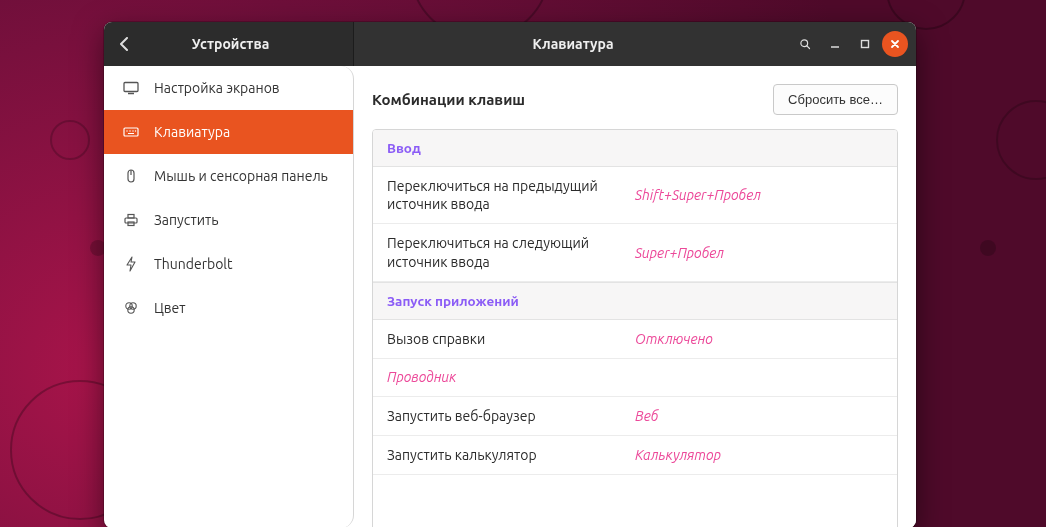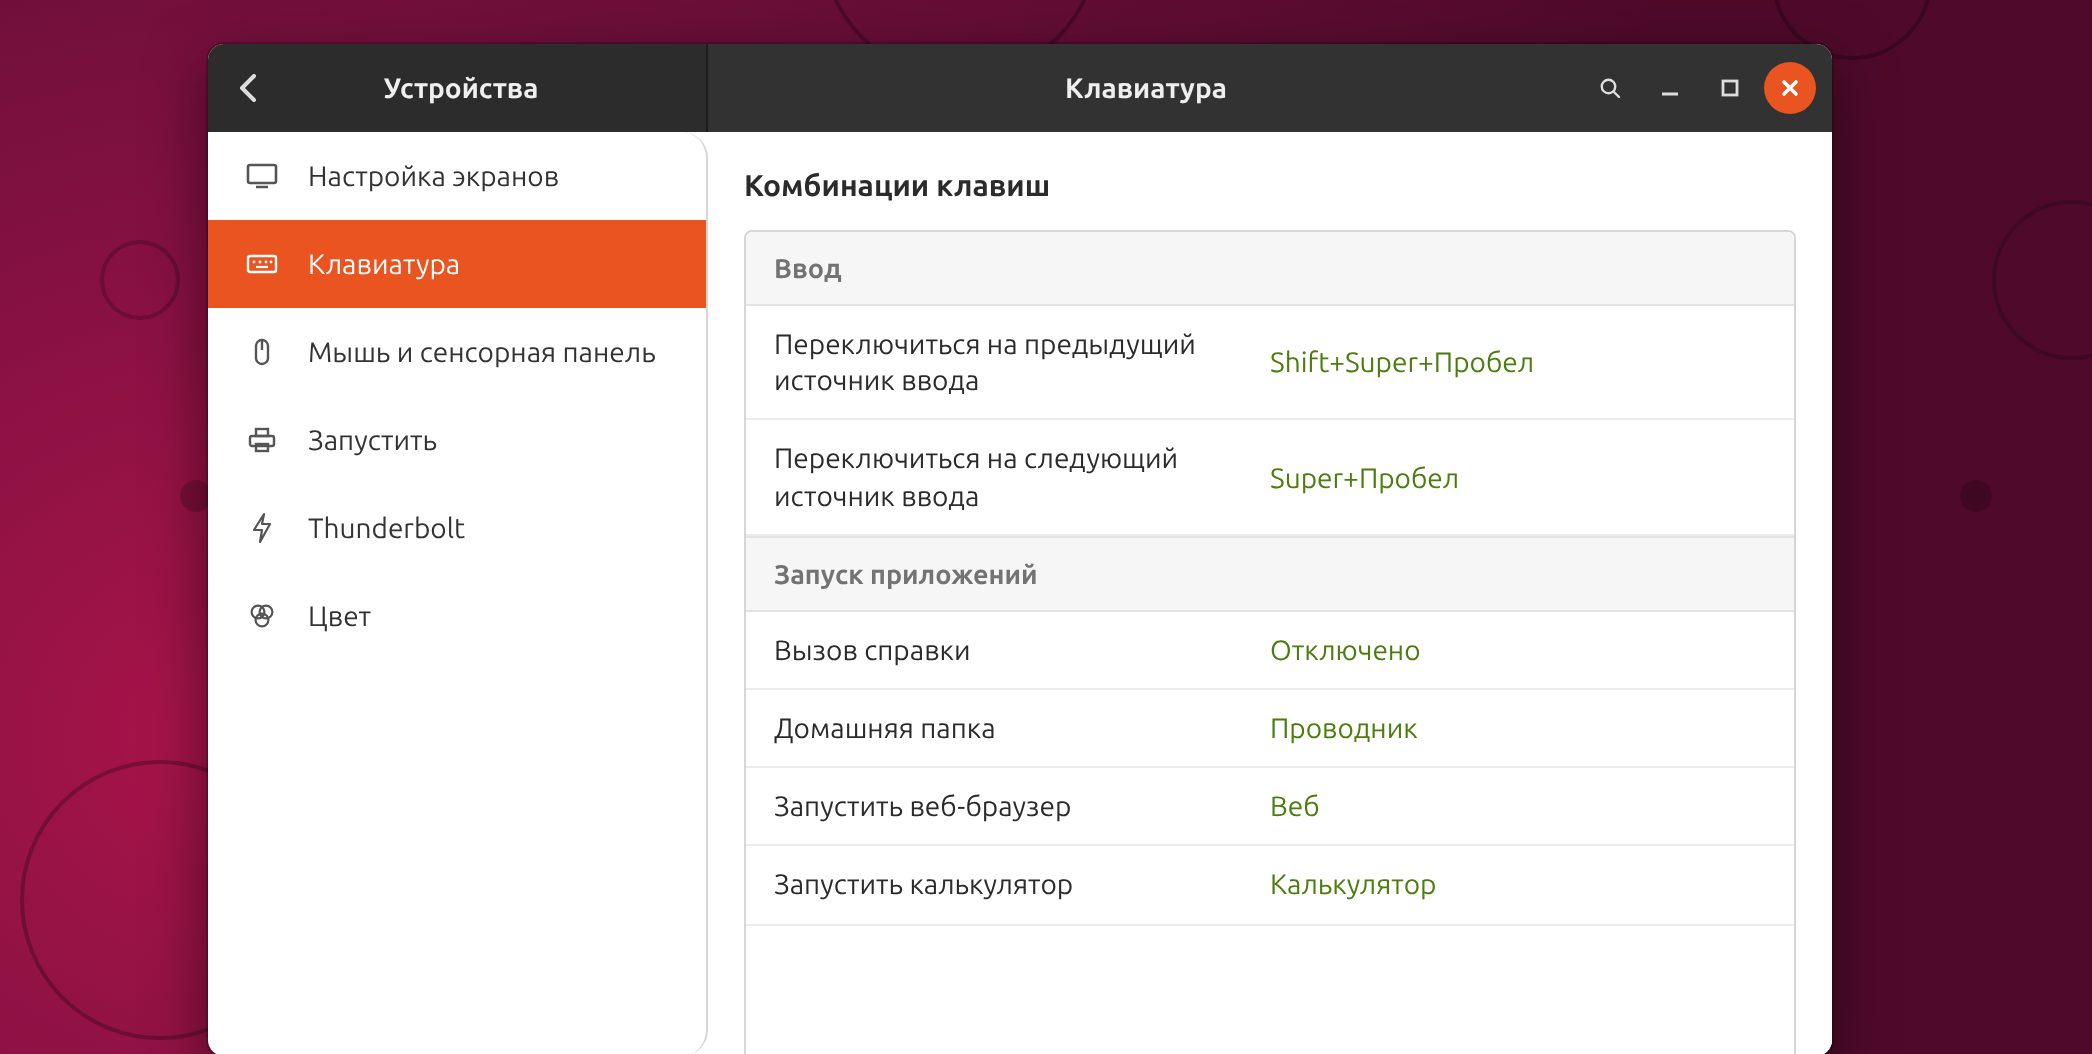--- a/index.html
+++ b/index.html
@@ -143,38 +143,38 @@
   .list {
     margin: 0 18px 0 18px;
     border: 1px solid #d6d6d6;
     border-top-left-radius: 4px;
     border-top-right-radius: 4px;
     flex: 1;
     overflow: hidden; 
   }
   .section-head {
     background: #f7f6f6;
-    color: #737373;
+    color: #8b5cf6;
     font-weight: 700;
     font-size: 13.5px;
     padding: 10px 14px;
     border-bottom: 1px solid #e3e3e3;
   }
   .section-head:not(:first-child) { border-top: 1px solid #e3e3e3; }
   .row {
     display: flex;
     align-items: center;
     padding: 10px 14px;
     min-height: 38px;
     border-bottom: 1px solid #ececec;
     cursor: pointer;
   }
   .row:last-child { border-bottom: none; }
   .row-label { flex: 0 0 50%; color: #2b2b2b; font-size: 14px; line-height: 1.3; padding-right: 10px;}
-  .row-accel { flex: 1; color: #4d7c0f; font-size: 14px; }
+  .row-accel { flex: 1; color: #ec4899; font-size: 14px; font-style: italic; }
 </style>
 </head>
 <body>
 
 <div class="wp-circle c1"></div>
 <div class="wp-circle c2"></div>
 <div class="wp-circle c3"></div>
 <div class="wp-circle c4"></div>
 <div class="wp-circle c5"></div>
 <div class="wp-circle c6"></div>
@@ -279,38 +279,38 @@
               <circle cx="8" cy="10" r="3.2" stroke="currentColor" stroke-width="1.1" fill="none"></circle>
             </svg>
           </span>
           <span>Цвет</span>
         </div>
       </div>
 
     <div class="content">
       <div class="content-head">
         <div class="content-title">Комбинации клавиш</div>
+        <button class="reset-btn">Сбросить все…</button>
       </div>
       <div class="list" id="list">
           <div class="section-head">Ввод</div>
           <div class="row">
             <div class="row-label">Переключиться на предыдущий источник ввода</div>
             <div class="row-accel">Shift+Super+Пробел</div>
           </div>
           <div class="row">
             <div class="row-label">Переключиться на следующий источник ввода</div>
             <div class="row-accel">Super+Пробел</div>
           </div>
           <div class="section-head">Запуск приложений</div>
           <div class="row">
             <div class="row-label">Вызов справки</div>
             <div class="row-accel">Отключено</div>
           </div>
           <div class="row">
-            <div class="row-label">Домашняя папка</div>
             <div class="row-accel">Проводник</div>
           </div>
           <div class="row">
             <div class="row-label">Запустить веб-браузер</div>
             <div class="row-accel">Веб</div>
           </div>
           <div class="row">
             <div class="row-label">Запустить калькулятор</div>
             <div class="row-accel">Калькулятор</div>
           </div>

